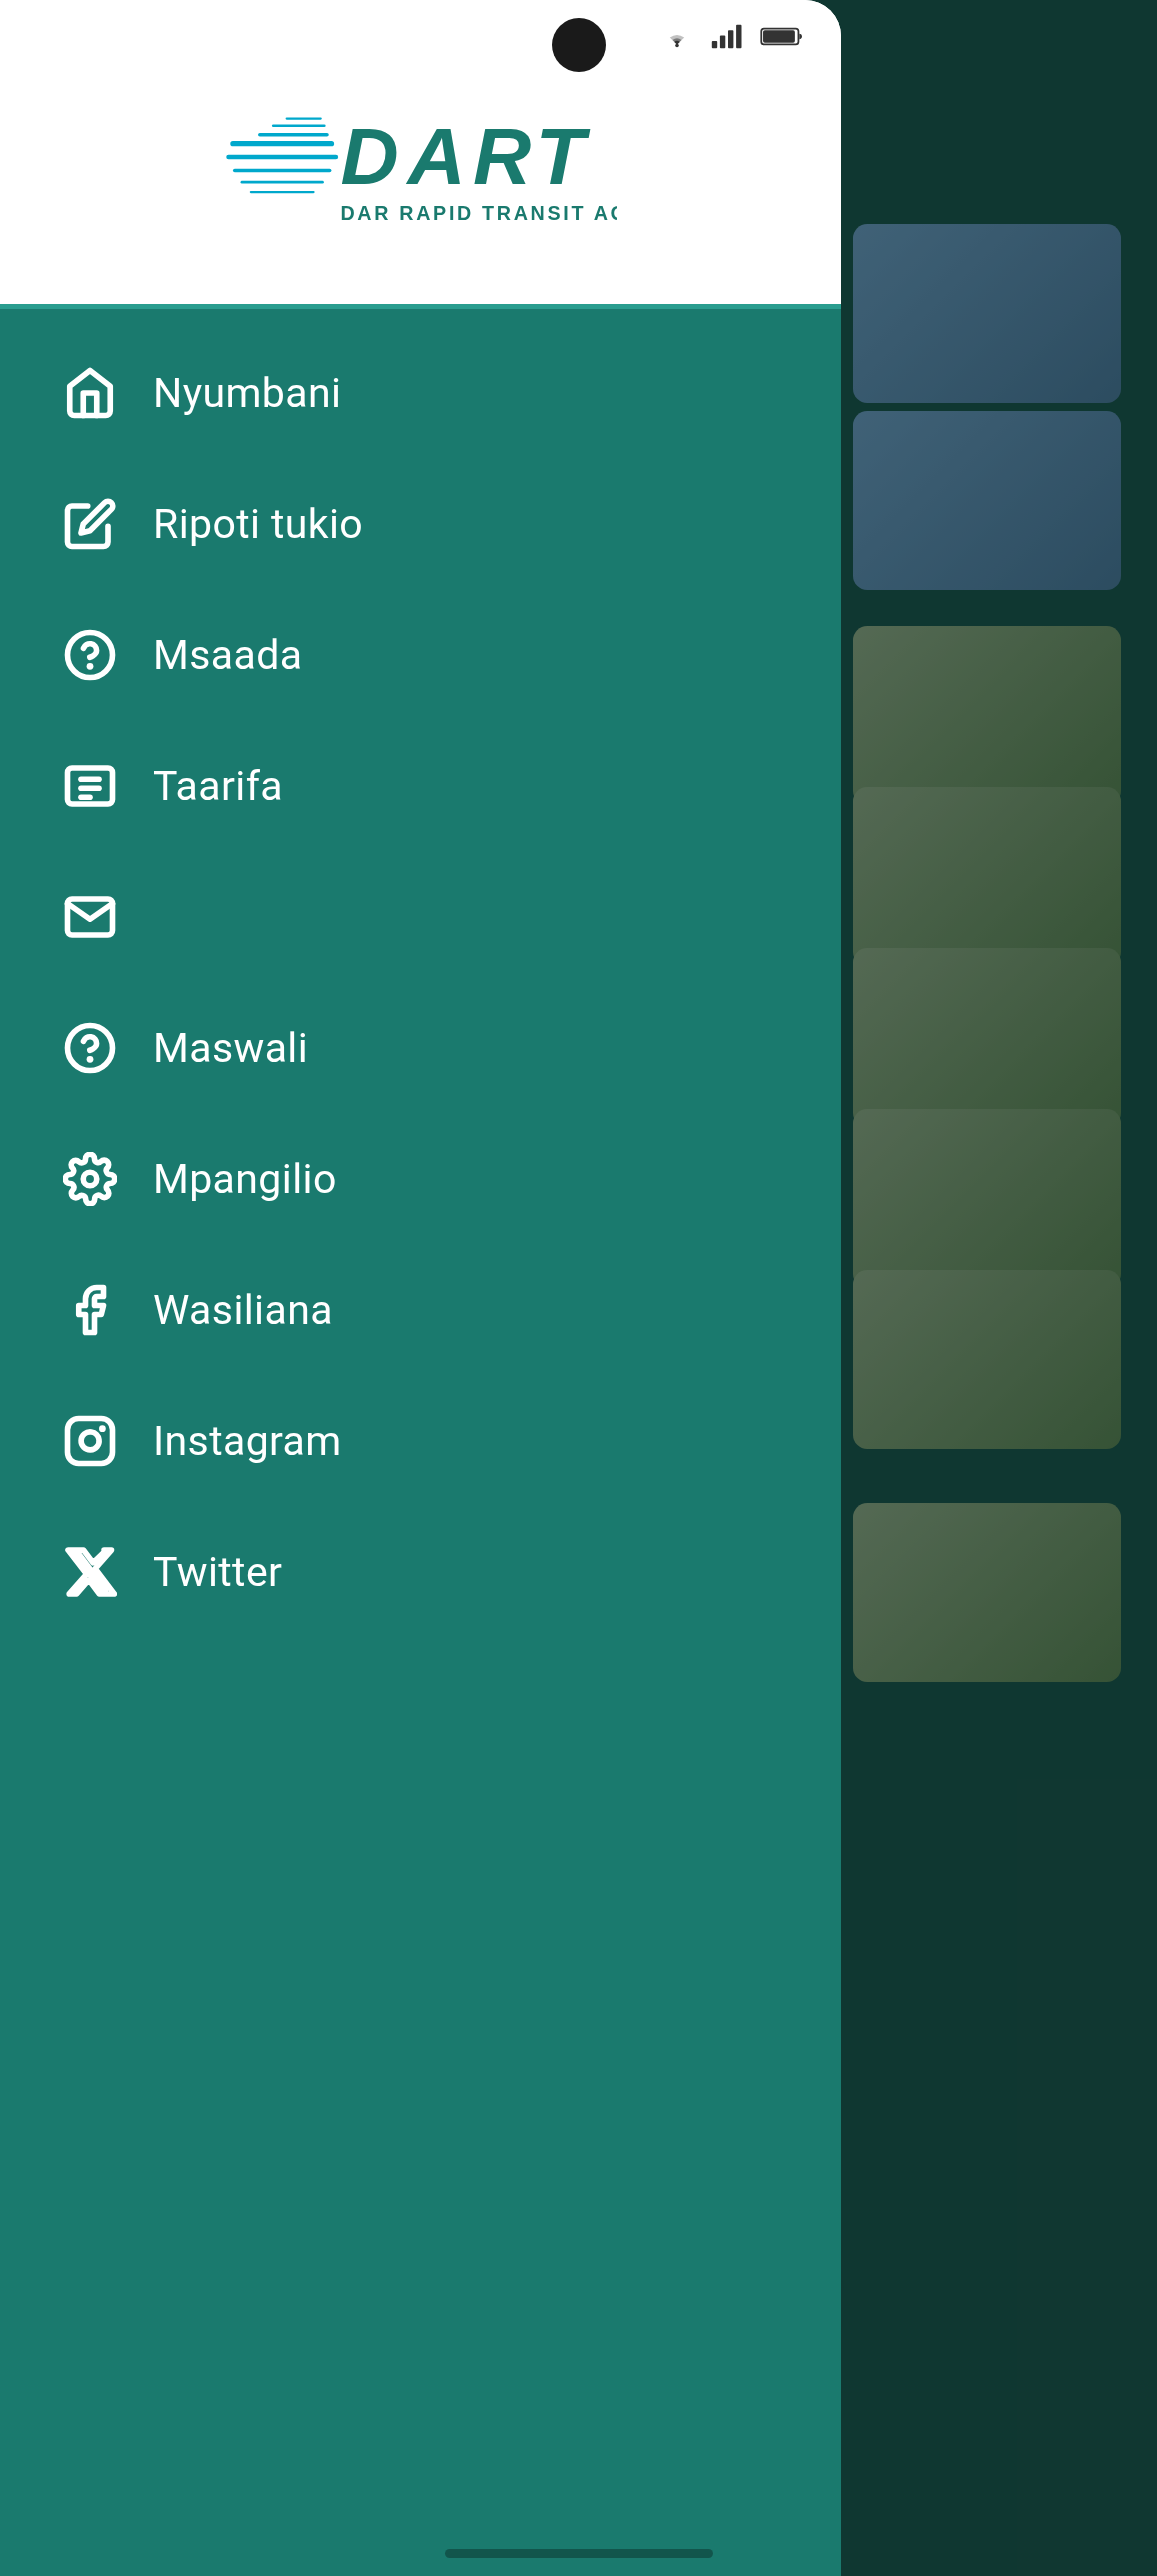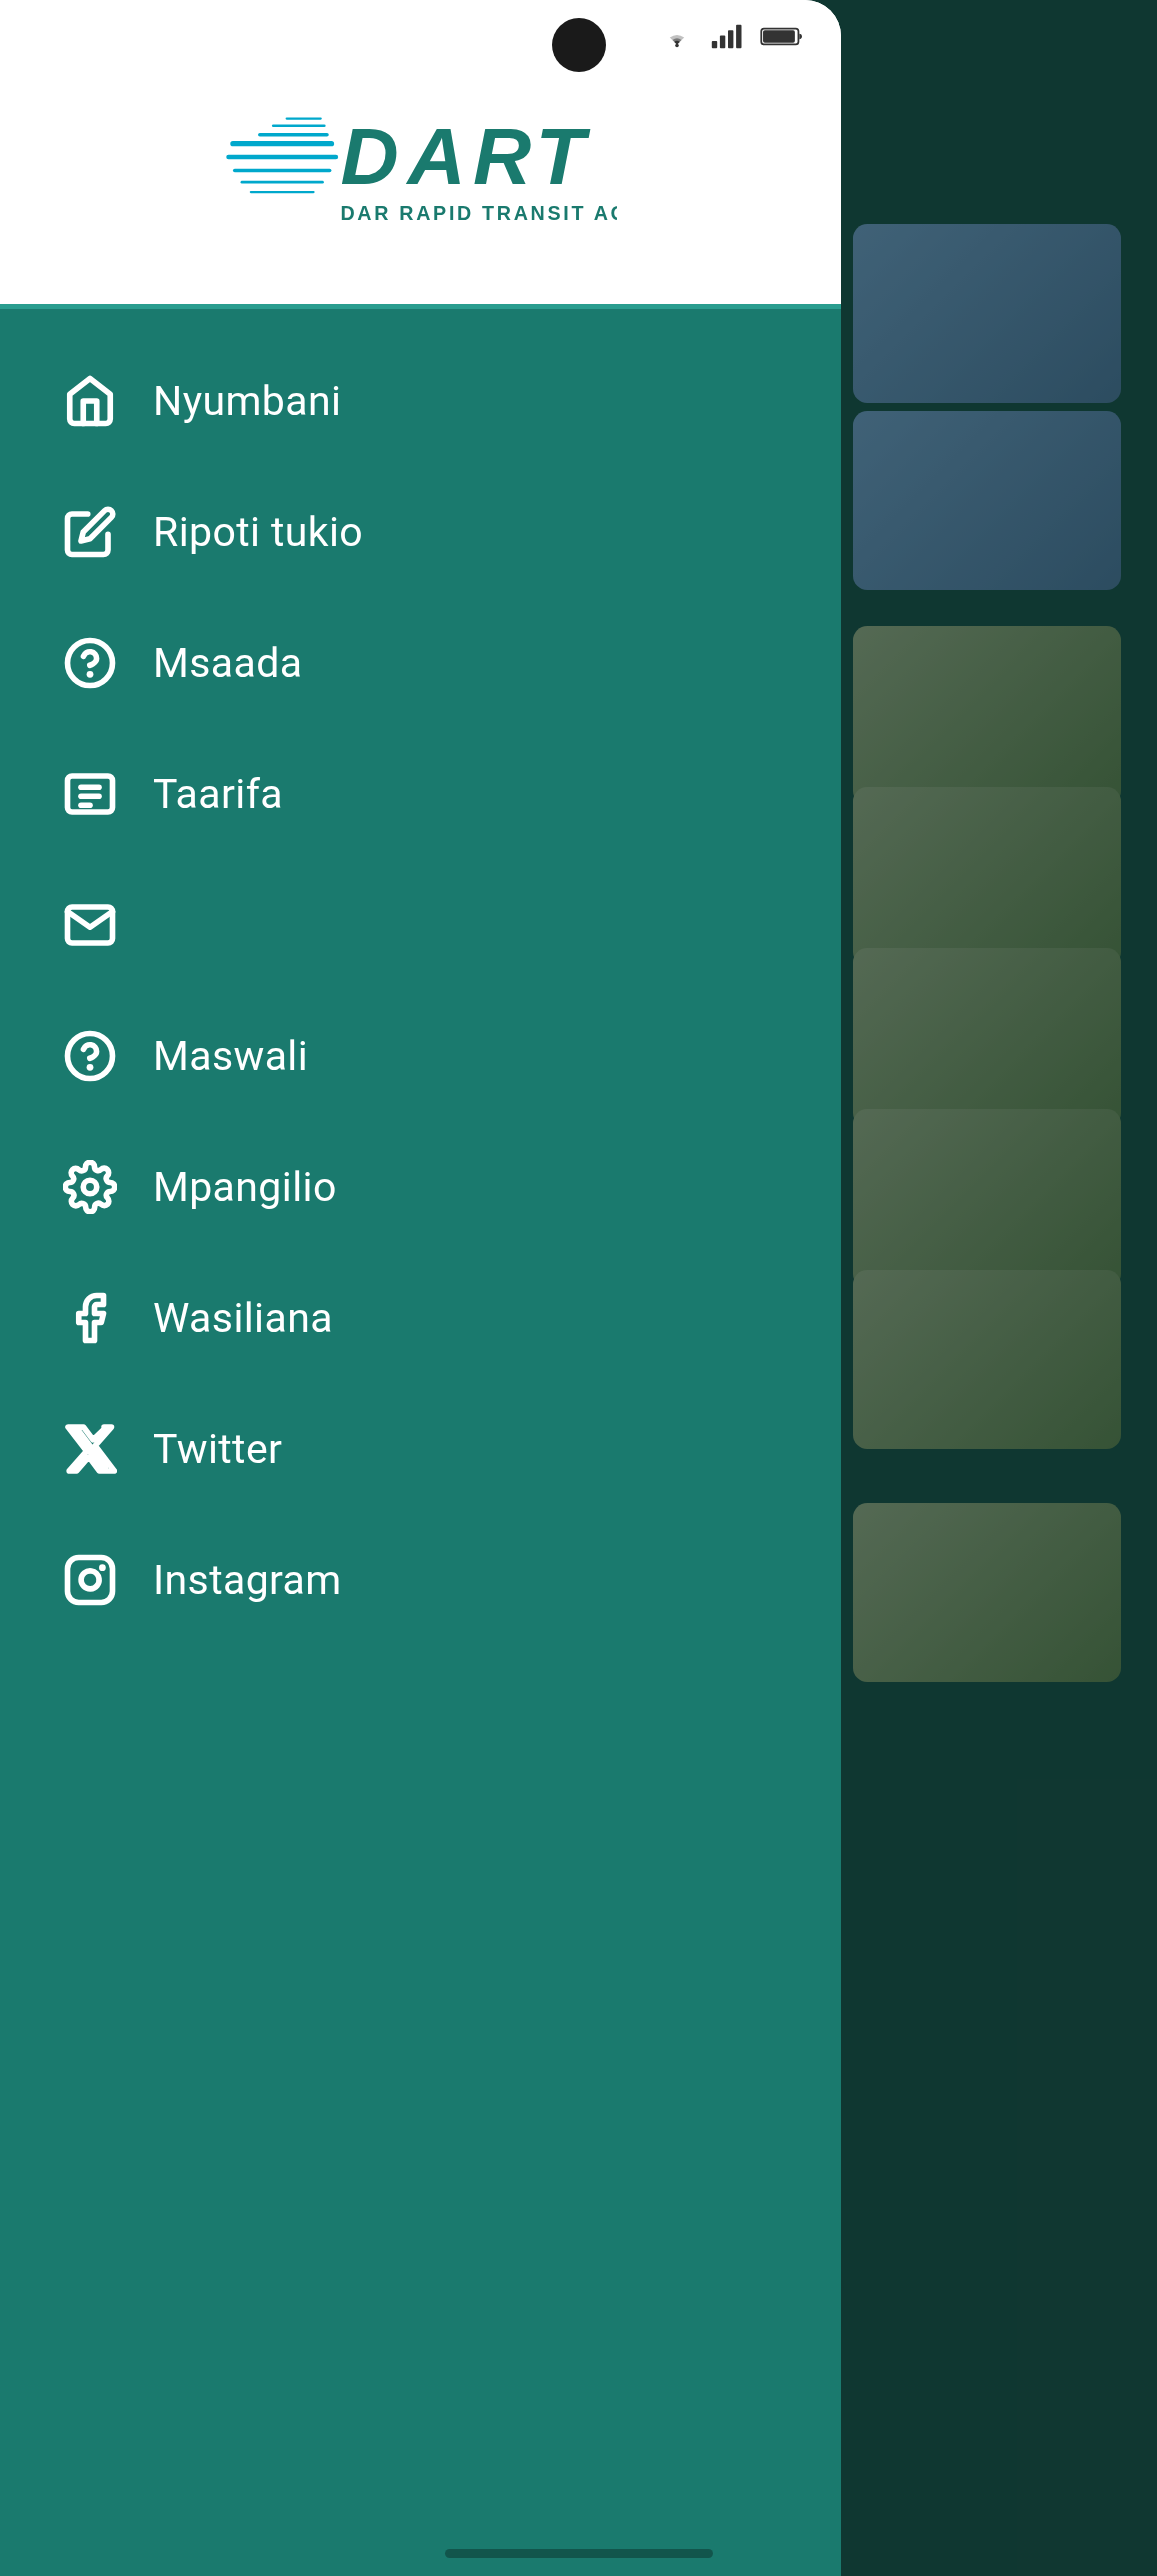--- a/index.html
+++ b/index.html
@@ -92,21 +92,21 @@
       height: 5.4px;
       background: #2a9d8f;
       flex-shrink: 0;
     }
 
     
     .drawer-menu {
       background: #1a7a6e;
       flex: 1;
       overflow-y: auto;
-      padding: 26px 0;
+      padding: 18px 0;
     }
 
     .menu-item {
       display: flex;
       align-items: center;
       padding: 34px 54px;
       cursor: pointer;
       color: #fff;
       transition: background 0.2s;
     }
@@ -367,35 +367,35 @@
       <div class="menu-icon">
         <svg viewBox="0 0 24 24" stroke="none" fill="#fff">
           <path d="M18 2h-3a5 5 0 00-5 5v3H7v4h3v8h4v-8h3l1-4h-4V7a1 1 0 011-1h3z"></path>
         </svg>
       </div>
       <span class="menu-label">Wasiliana</span>
     </div>
 
     <div class="menu-item">
       <div class="menu-icon">
-        <svg viewBox="0 0 24 24" stroke="none" fill="#fff">
-          <path d="M18.244 2.25h3.308l-7.227 8.26 8.502 11.24H16.17l-4.714-6.231-5.401 6.231H2.744l7.737-8.848L2.25 2.25h6.844l4.258 5.631 5.892-5.631zm-1.161 17.52h1.833L7.084 4.126H5.117L17.083 19.77z"></path>
-        </svg>
-      </div>
-      <span class="menu-label">Twitter</span>
-    </div>
-
-    <div class="menu-item">
-      <div class="menu-icon">
         <svg viewBox="0 0 24 24">
           <rect x="2" y="2" width="20" height="20" rx="5" ry="5"></rect>
           <path d="M16 11.37A4 4 0 1112.63 8 4 4 0 0116 11.37z"></path>
           <line x1="17.5" y1="6.5" x2="17.51" y2="6.5" stroke-width="3"></line>
         </svg>
       </div>
       <span class="menu-label">Instagram</span>
     </div>
 
+    <div class="menu-item">
+      <div class="menu-icon">
+        <svg viewBox="0 0 24 24" stroke="none" fill="#fff">
+          <path d="M18.244 2.25h3.308l-7.227 8.26 8.502 11.24H16.17l-4.714-6.231-5.401 6.231H2.744l7.737-8.848L2.25 2.25h6.844l4.258 5.631 5.892-5.631zm-1.161 17.52h1.833L7.084 4.126H5.117L17.083 19.77z"></path>
+        </svg>
+      </div>
+      <span class="menu-label">Twitter</span>
+    </div>
+
   </div>
 </div>
 
 <div class="home-indicator"></div>
 
 
 </body></html>

